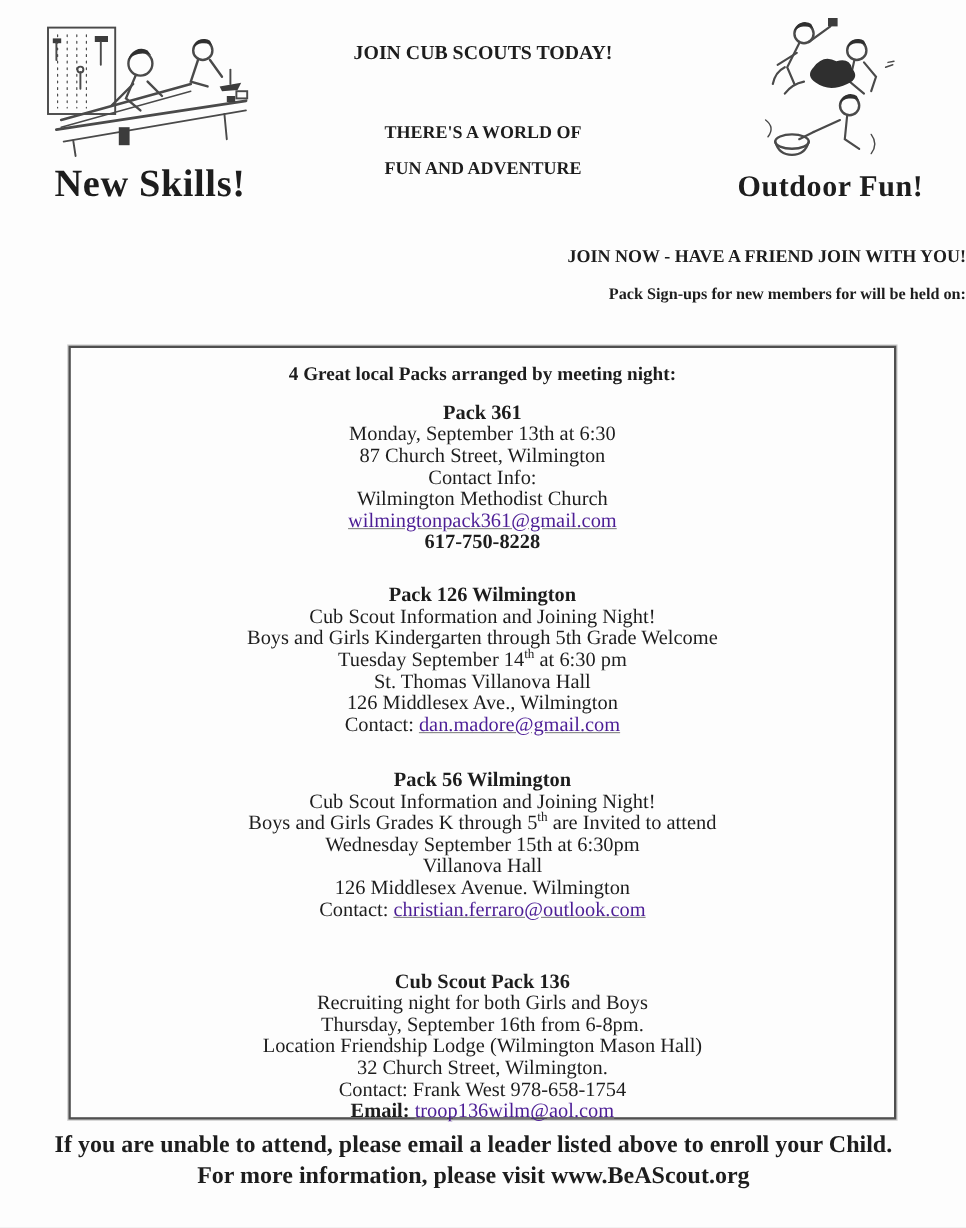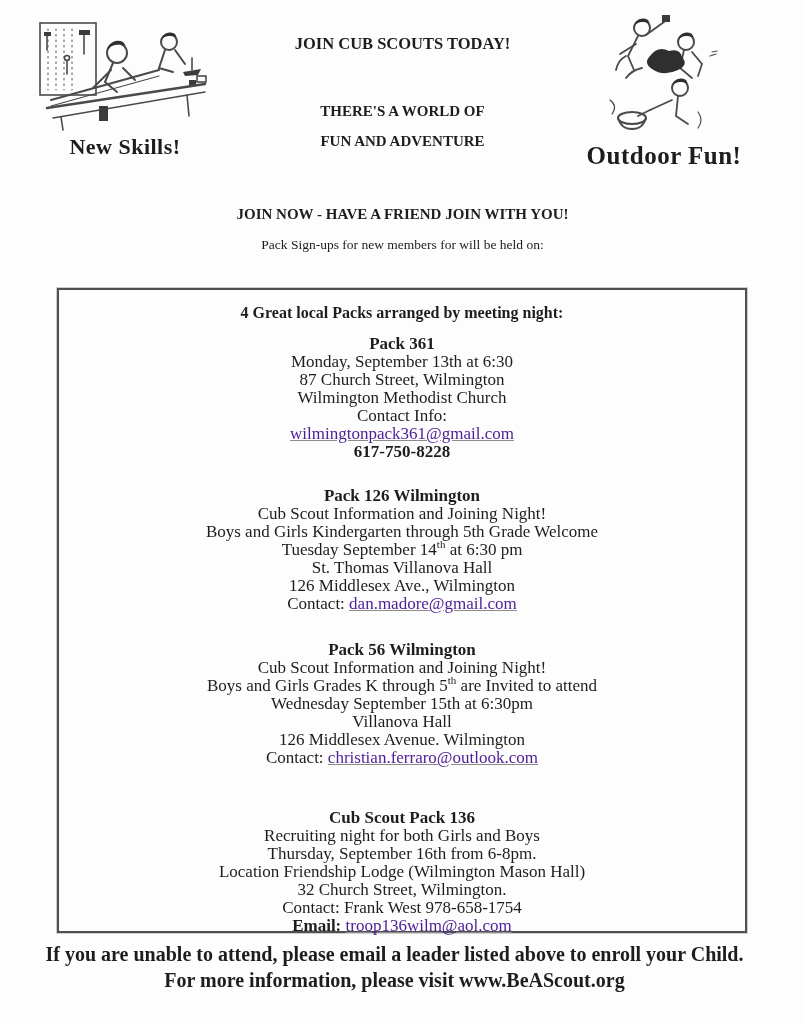--- a/index.html
+++ b/index.html
@@ -4,31 +4,31 @@
 <style>
   * { margin:0; padding:0; box-sizing:border-box; }
   html,body { background:#e9e9e9; }
   body { font-family:"Liberation Serif","DejaVu Serif",serif; }
   .page {
     position:relative; width:805px; height:1023px; margin:0 auto;
     background:#fdfdfd; color:#1d1d1d; overflow:hidden;
   }
   
   .hdr-left  { position:absolute; left:30px;  top:20px;  width:190px; text-align:center; }
-  .hdr-right { position:absolute; left:566px; top:12px;  width:196px; text-align:center; }
+  .hdr-right { position:absolute; left:594px; top:12px;  width:196px; text-align:center; }
   .hdr-center{ position:absolute; left:160px; right:160px; top:34px; text-align:center; }
-  .caption-lg { font-weight:bold; font-size:22px; letter-spacing:.5px; margin-top:2px; }
+  .caption-lg { font-weight:bold; font-size:32px; letter-spacing:.5px; margin-top:2px; }
   .hdr-title  { font-weight:bold; font-size:16.5px; }
   .hdr-sub1   { font-weight:bold; font-size:15px; margin-top:49px; }
   .hdr-sub2   { font-weight:bold; font-size:15px; margin-top:13px; }
   .clipart svg { display:block; margin:0 auto; }
   
-  .intro { position:absolute; top:206px; left:0; right:0; text-align:center; }
+  .intro { position:absolute; top:206px; left:0; right:0; text-align:right; }
   .intro-l1 { font-weight:bold; font-size:15px; }
-  .intro-l2 { font-weight:normal; font-size:13.5px; margin-top:14px; }
+  .intro-l2 { font-weight:bold; font-size:13.5px; margin-top:14px; }
   
   .packs-box {
     position:absolute; top:288px; left:57px; width:690px; height:645px;
     border:2px solid #4f4f4f; background:#fdfdfd; padding:11px 12px;
     text-align:center; box-shadow:0 0 0 1px #cfcfcf;
   }
   .box-title { font-weight:bold; font-size:16px; line-height:20px; margin-top:2px; }
   .pack { font-size:17px; line-height:18px; }
   .pack-1 { margin-top:12px; }
   .pack-2 { margin-top:26px; }
@@ -148,22 +148,22 @@
     <div class="intro-l2">Pack Sign-ups for new members for will be held on:</div>
   </div>
 
   <div class="packs-box">
     <div class="box-title">4 Great local Packs arranged by meeting night:</div>
 
     <section class="pack pack-1">
       <div class="pack-name">Pack 361</div>
       <div>Monday, September 13th at 6:30</div>
       <div>87 Church Street, Wilmington</div>
+      <div>Contact Info:</div>
       <div>Wilmington Methodist Church</div>
-      <div>Contact Info:</div>
       <div><a class="email-link">wilmingtonpack361@gmail.com</a></div>
       <div class="pack-phone">617-750-8228</div>
     </section>
 
     <section class="pack pack-2">
       <div class="pack-name">Pack 126 Wilmington</div>
       <div>Cub Scout Information and Joining Night!</div>
       <div>Boys and Girls Kindergarten through 5th Grade Welcome</div>
       <div><span>Tuesday September 14</span><sup class="ord">th</sup><span> at 6:30 pm</span></div>
       <div>St. Thomas Villanova Hall</div>

